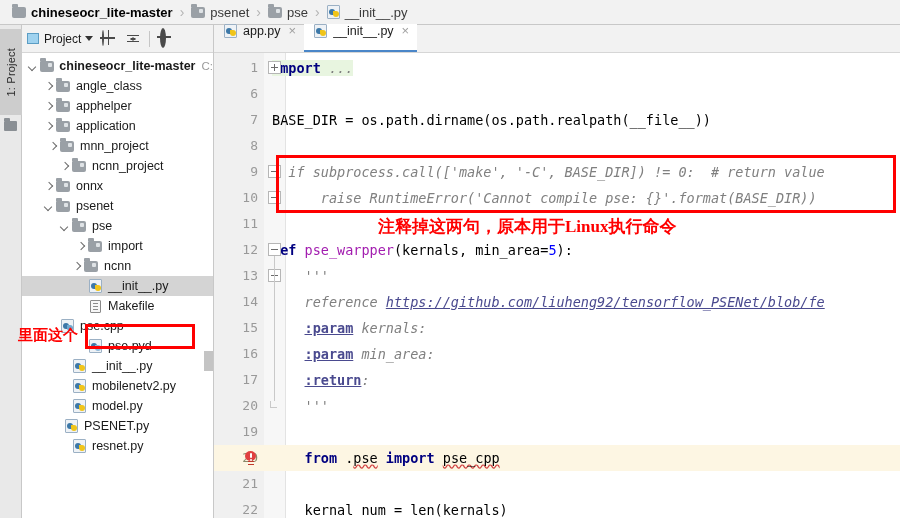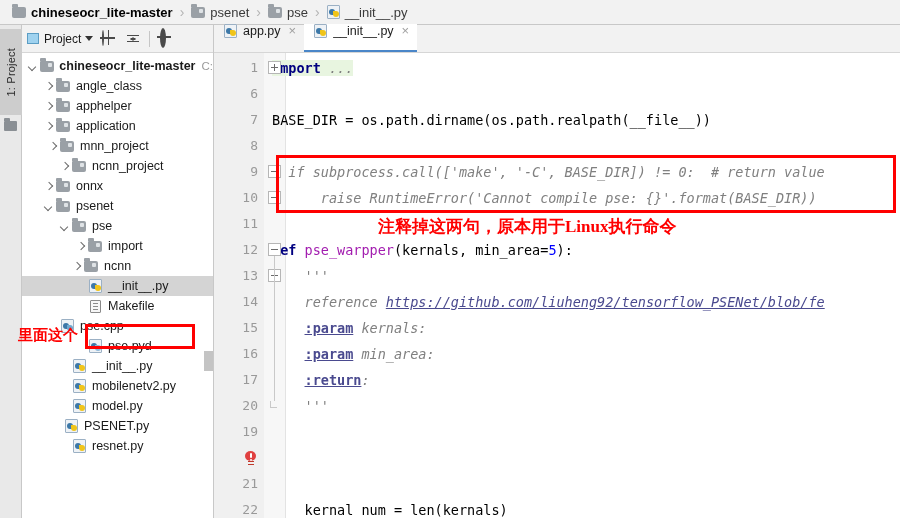--- a/index.html
+++ b/index.html
@@ -520,20 +520,21 @@
         <div class="fold" style="top: 190px;"></div>
         <div class="line" style="top: 210px;"><span class="ln">13</span><span class="code"><span class="doc">    '''</span></span></div>
         <div class="fold" style="top: 216px;"></div>
         <div class="line" style="top: 236px;"><span class="ln">14</span><span class="code"><span class="doc">    reference </span><span class="link">https://github.com/liuheng92/tensorflow_PSENet/blob/fe</span></span></div>
         <div class="line" style="top: 262px;"><span class="ln">15</span><span class="code">    <span class="doctag">:param</span><span class="doc"> kernals:</span></span></div>
         <div class="line" style="top: 288px;"><span class="ln">16</span><span class="code">    <span class="doctag">:param</span><span class="doc"> min_area:</span></span></div>
         <div class="line" style="top: 314px;"><span class="ln">17</span><span class="code">    <span class="doctag">:return</span><span class="doc">:</span></span></div>
         <div class="line" style="top: 340px;"><span class="ln">20</span><span class="code"><span class="doc">    '''</span></span></div>
         <div class="foldend" style="top: 348px;"></div>
         <div class="line" style="top: 366px;"><span class="ln">19</span><span class="code"></span></div>
+        <div class="line cur" style="top: 392px;"><span class="ln">20</span><span class="code">    <span class="kw">from</span> .<span class="err">pse</span> <span class="kw">import</span> <span class="err">pse_cpp</span></span></div>
         <div class="bulb" style="top: 398px;">
           <span class="b-top"></span>
           <span class="b-ex"></span>
           <span class="b-ex2"></span>
           <span class="b-base"></span>
         </div>
         <div class="line" style="top: 418px;"><span class="ln">21</span><span class="code"></span></div>
         <div class="line" style="top: 444px;"><span class="ln">22</span><span class="code">    kernal_num = len(kernals)</span></div>
         <div class="foldline" style="top: 203px; height: 145px;"></div>
       </div>

